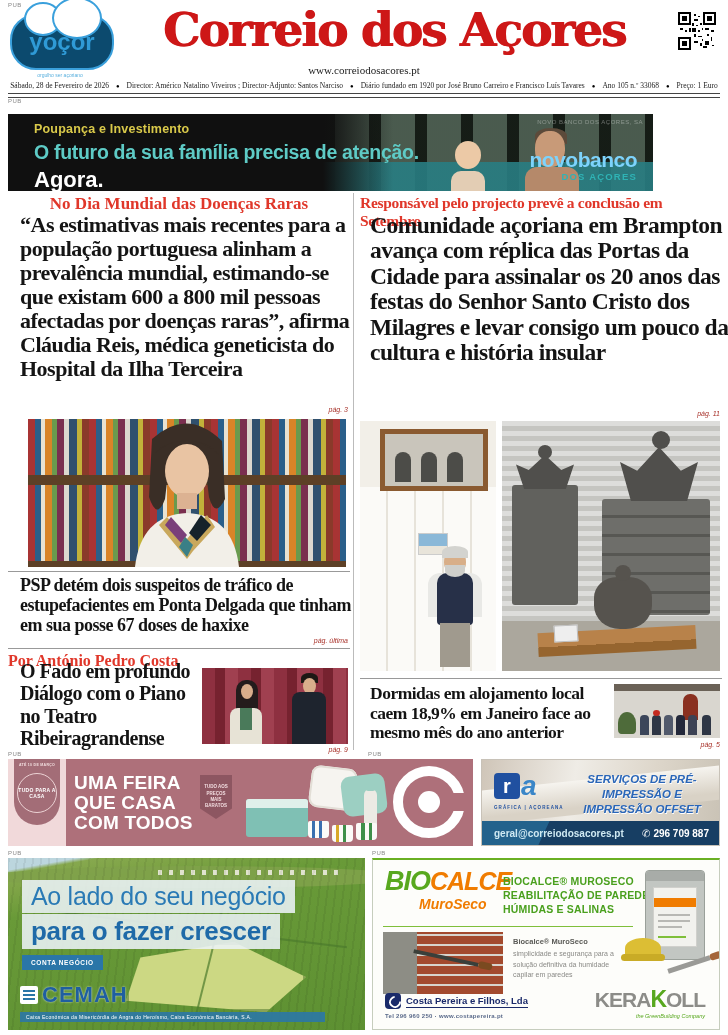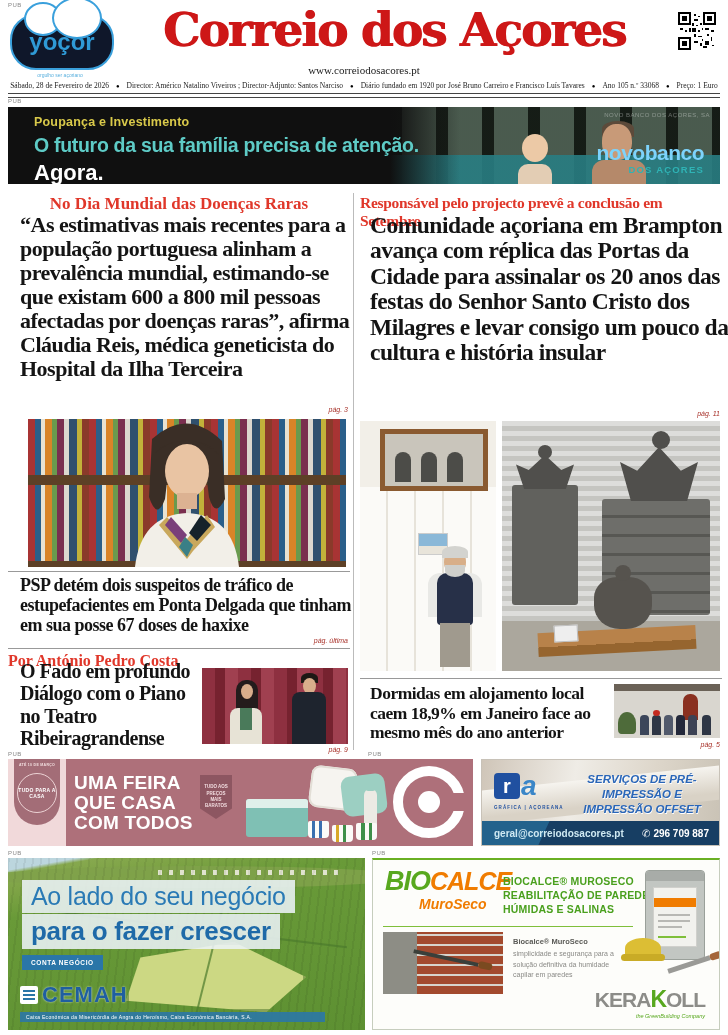--- a/index.html
+++ b/index.html
@@ -2,41 +2,41 @@
 <html><head>
 <meta charset="utf-8">
 <style>
   html,body{margin:0;padding:0;background:#fff;}
   .page{position:relative;width:728px;height:1035px;background:#fff;overflow:hidden;
         font-family:"Liberation Sans",sans-serif;color:#111;}
 
   
   .pub{position:absolute;font-size:6px;color:#888;letter-spacing:.5px;}
   .yocor{position:absolute;left:10px;top:14px;width:100px;height:52px;
-         border:2.5px solid #3aa0dc;border-radius:26px;background:#0f172a;
+         border:2.5px solid #3aa0dc;border-radius:26px;background:#0c4a6e;
          display:flex;align-items:center;justify-content:center;}
   .yocor::before,.yocor::after{content:"";position:absolute;background:#fff;border:2.5px solid #3aa0dc;border-radius:50%;}
   .yocor::before{width:34px;height:30px;left:12px;top:-14px;}
   .yocor::after{width:46px;height:38px;left:40px;top:-19px;}
   .yocor-name{position:relative;z-index:2;color:#2f9ad6;font-weight:bold;font-size:24px;letter-spacing:0;}
   .yocor-tag{position:absolute;left:10px;top:72px;width:100px;text-align:center;font-size:5px;color:#5ab0de;}
   .np-title{position:absolute;left:108px;top:2px;width:572px;text-align:center;
             font-family:"DejaVu Serif",serif;font-weight:bold;font-size:47px;color:#cd1717;
             letter-spacing:-2px;text-shadow:1px 0 0 #cd1717;white-space:nowrap;}
   .np-site{position:absolute;left:0;top:64px;width:728px;text-align:center;
            font-family:"Liberation Serif",serif;font-size:11px;color:#1a1a1a;}
   .qr{position:absolute;right:12px;top:12px;width:38px;height:38px;}
   .dateline{position:absolute;left:8px;top:81px;width:712px;display:flex;justify-content:center;
             align-items:center;gap:7px;font-family:"Liberation Serif",serif;font-size:7.5px;color:#222;white-space:nowrap;}
   .dl-sep{font-size:6px;color:#000;}
   .rule-double{position:absolute;left:8px;top:93px;width:712px;height:3px;
                border-top:1px solid #444;border-bottom:1.5px solid #444;}
 
   
-  .banner{position:absolute;left:8px;top:107px;width:712px;height:77px;background:#101010;overflow:hidden;}
+  .banner{position:absolute;left:8px;top:114px;width:600px;height:77px;background:#101010;overflow:hidden;padding-left:45px;}
   .banner-photo{position:absolute;right:0;top:0;bottom:0;width:330px;
      background:
        linear-gradient(90deg,#101010 0,rgba(16,16,16,0) 70px),
        linear-gradient(180deg,rgba(0,0,0,0) 0 62%,rgba(40,125,130,.9) 62% 100%),
        repeating-linear-gradient(90deg,rgba(18,24,18,.9) 0 12px,rgba(96,116,98,.45) 12px 46px),
        linear-gradient(180deg,#38463e 0 100%);}
   .fig-adult{position:absolute;right:88px;bottom:8px;width:40px;height:52px;}
   .fig-adult .head{position:absolute;right:0;top:0;width:30px;height:36px;border-radius:46%;background:#c89a78;}
   .fig-adult .hair{position:absolute;right:-2px;top:-3px;width:32px;height:16px;border-radius:50% 50% 0 0;background:#5c4a3a;}
   .fig-adult .body{position:absolute;right:-14px;bottom:-10px;width:54px;height:26px;border-radius:12px 12px 0 0;background:#b5896a;}
@@ -511,20 +511,27 @@
       <div class="bag-label">
           <div class="bag-band"></div>
         <div class="bag-line bg1"></div>
           <div class="bag-line bg2"></div>
           <div class="bag-line bg3"></div>
           <div class="bag-line bg4"></div>
       </div>
     </div>
     <div class="bio-hat"></div>
     <div class="bio-trowel2"></div>
+    <div class="bio-dealer">
+      <div class="cp-row">
+        <div class="cp-logo"></div>
+        <div class="cp-name">Costa Pereira e Filhos, Lda</div>
+      </div>
+      <div class="cp-contact">Tel 296 960 250 · www.costapereira.pt</div>
+    </div>
     <div class="kerakoll">
       <span class="kk-grey">KERA</span><span class="kk-green">K</span><span class="kk-grey">OLL</span>
       <div class="kk-tag">the GreenBuilding Company</div>
     </div>
   </div>
 
 
 </div>
 
 </body></html>

